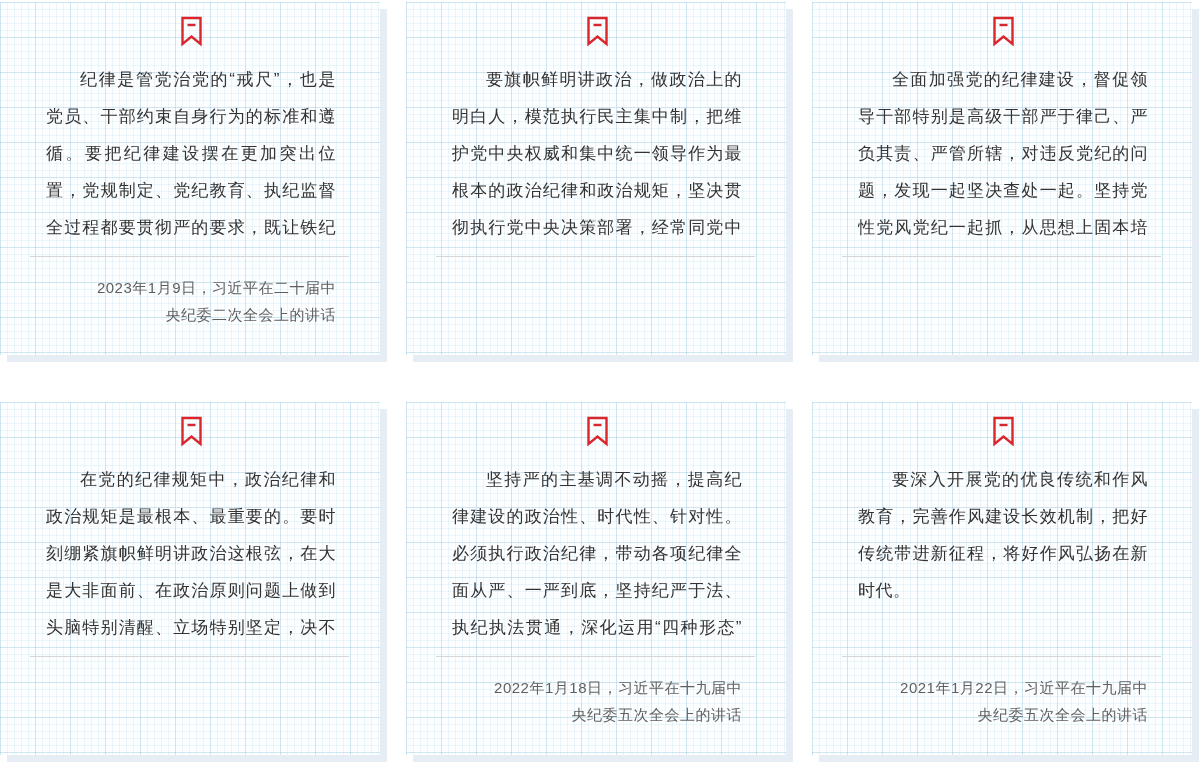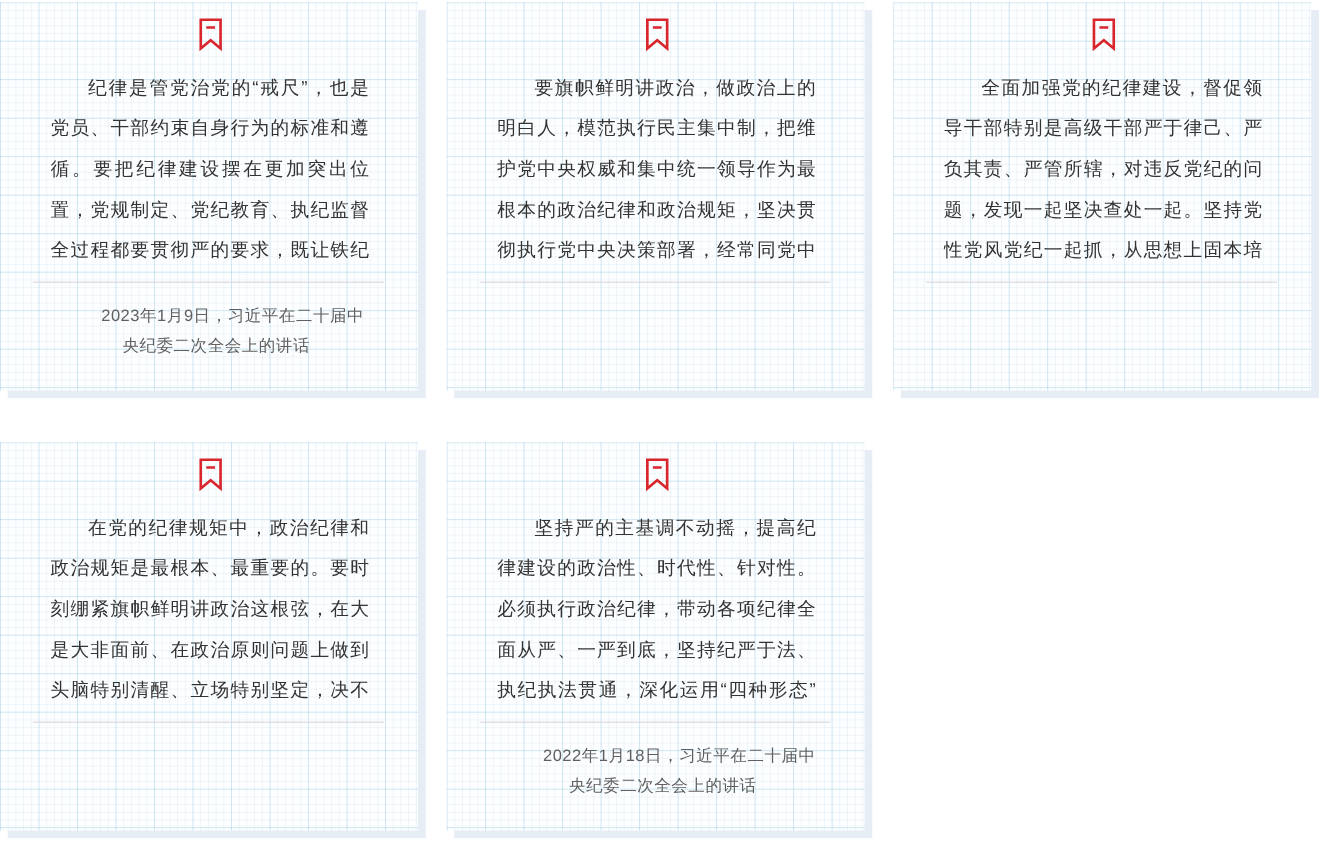--- a/index.html
+++ b/index.html
@@ -71,21 +71,21 @@
     height:0;
   }
   .citation{
     flex:none;
     margin:17px 0 0 11px;
     font-size:15px;
     line-height:27px;
     letter-spacing:0.5px;
     color:var(--citation);
     text-indent:2em;
-    text-align:center;
+    text-align:right;
   }
 </style>
 </head>
 <body>
 
 <main class="cards-grid">
 
   <article class="card">
     <div class="icon-row">
       <span class="bookmark">
@@ -143,17 +143,30 @@
     <div class="icon-row">
       <span class="bookmark">
         <svg width="23" height="31" viewBox="0 0 23 31" fill="none">
           <path d="M2.5 2 H20.5 V28 L11.5 20.6 2.5 28 Z" stroke="currentColor" stroke-width="2.4" stroke-linejoin="miter"></path>
           <line x1="7.5" y1="9" x2="15.5" y2="9" stroke="currentColor" stroke-width="2.4"></line>
         </svg>
       </span>
     </div>
     <p class="quote">坚持严的主基调不动摇，提高纪律建设的政治性、时代性、针对性。必须执行政治纪律，带动各项纪律全面从严、一严到底，坚持纪严于法、执纪执法贯通，深化运用“四种形态”政策策略，执纪必…</p>
     <hr class="divider">
-    <p class="citation">2022年1月18日，习近平在二十届中央纪委二次全会上的讲话</p>
+    <p class="citation">2022年1月18日，习近平在十九届中央纪委五次全会上的讲话</p>
   </article>
 
+  <article class="card">
+    <div class="icon-row">
+      <span class="bookmark">
+        <svg width="23" height="31" viewBox="0 0 23 31" fill="none">
+          <path d="M2.5 2 H20.5 V28 L11.5 20.6 2.5 28 Z" stroke="currentColor" stroke-width="2.4" stroke-linejoin="miter"></path>
+          <line x1="7.5" y1="9" x2="15.5" y2="9" stroke="currentColor" stroke-width="2.4"></line>
+        </svg>
+      </span>
+    </div>
+    <p class="quote">要深入开展党的优良传统和作风教育，完善作风建设长效机制，把好传统带进新征程，将好作风弘扬在新时代。</p>
+    <hr class="divider">
+    <p class="citation">2021年1月22日，习近平在十九届中央纪委五次全会上的讲话</p>
+  </article>
 
 </main>
 
 </body></html>

